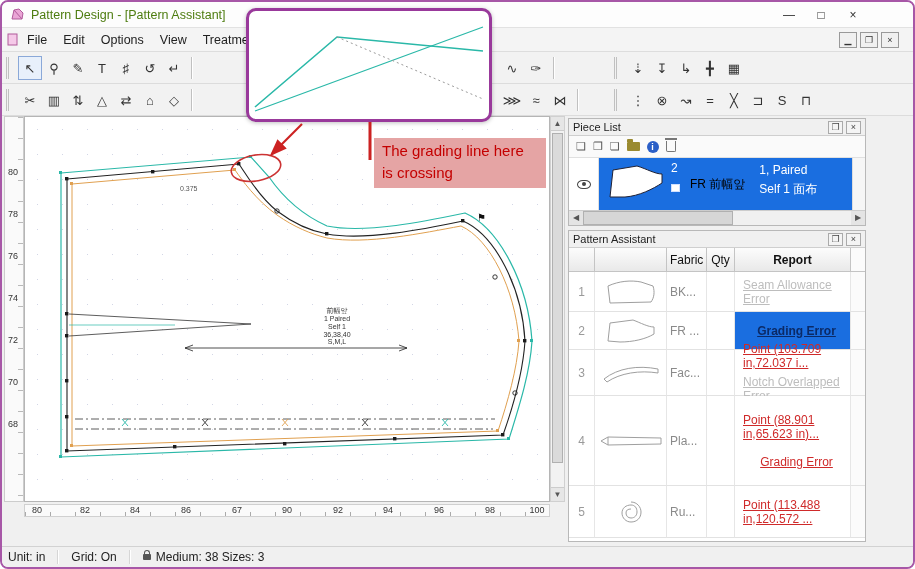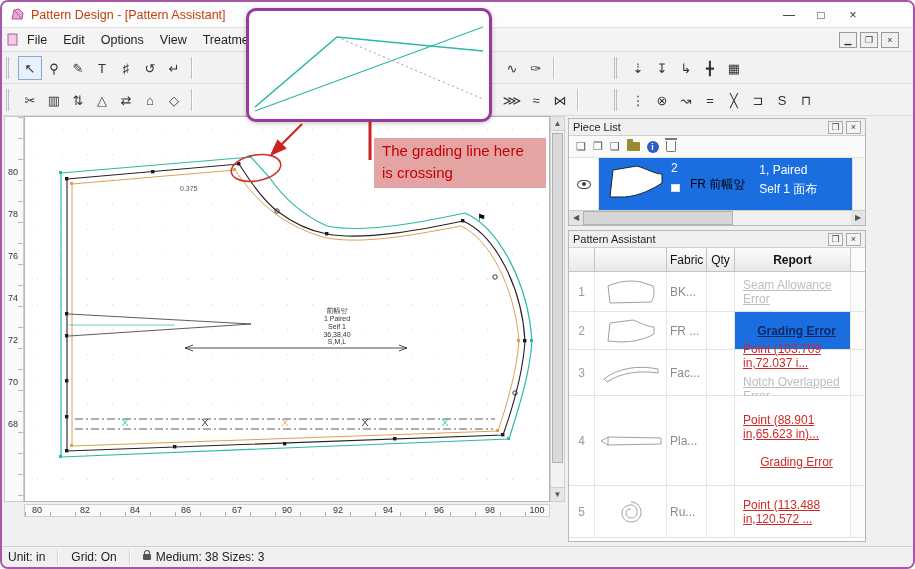--- a/index.html
+++ b/index.html
@@ -1,21 +1,21 @@
 <!DOCTYPE html>
 <html><head>
 <meta charset="utf-8">
 <style>
   * { box-sizing: border-box; margin: 0; padding: 0; }
   html,body { background:#ffffff; font-family:"Liberation Sans", sans-serif; }
   .frame { position:relative; width:915px; height:569px; border:2px solid #a757a7; border-radius:8px; background:#f0f0f0; overflow:hidden; }
 
   
   .titlebar { position:absolute; left:0; top:0; width:100%; height:26px; background:#fdfdfd; border-bottom:1px solid #e2e2e2; display:flex; align-items:center; padding:0 8px; }
-  .title-text { font-size:12.5px; color:#c2410c; margin-left:6px; }
+  .title-text { font-size:12.5px; color:#4d7c0f; margin-left:6px; }
   .winbtns { position:absolute; right:52px; top:0; height:26px; display:flex; align-items:center; gap:16px; }
   .wbtn { font-size:12px; color:#333; width:16px; text-align:center; }
 
   
   .menubar { position:absolute; left:0; top:26px; width:100%; height:24px; background:#f4f4f4; border-bottom:1px solid #dddddd; display:flex; align-items:center; padding:0 4px; }
   .menu-item { font-size:12.5px; color:#222; padding:3px 8px; }
   .mdi-btns { position:absolute; right:14px; top:4px; display:flex; gap:3px; }
   .mdi-btn { width:18px; height:16px; border:1px solid #999; background:#f0f0f0; font-size:9px; line-height:14px; text-align:center; color:#333; }
 
   

